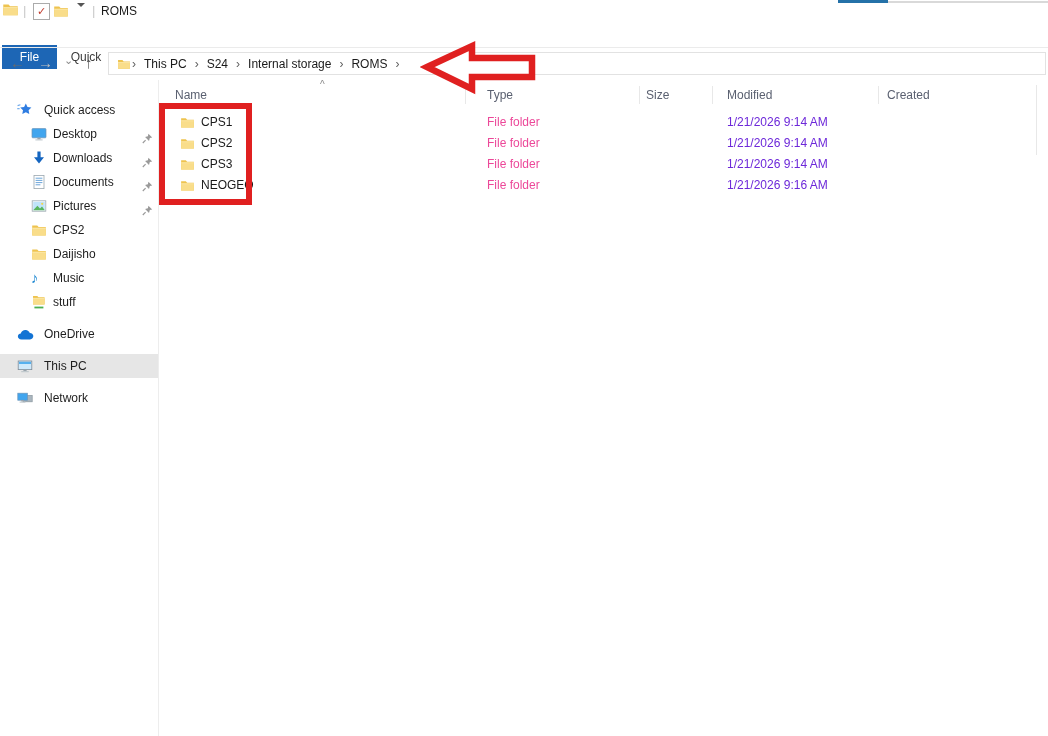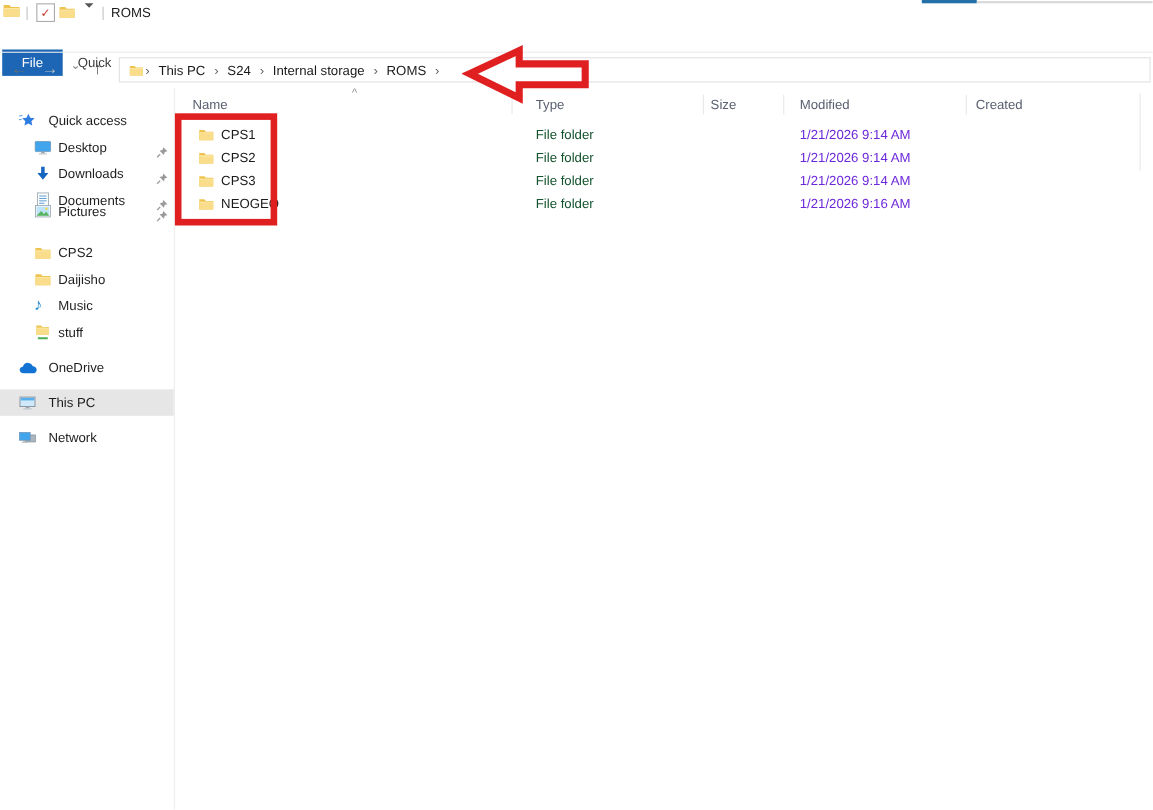--- a/index.html
+++ b/index.html
@@ -36,21 +36,21 @@
   .side-item.header .slabel{left:44px}
   .side-item.child .sicon{left:31px}
   .side-item.child .slabel{left:53px}
   .side-item .pin{position:absolute;left:142px;top:6px}
   .side-sel{position:absolute;left:0;top:354px;width:158px;height:24px;background:#e6e6e6}
   
   .col-label{position:absolute;top:88px;color:#5a6070}
   .file-row{position:absolute;left:160px;width:984px;height:21px;line-height:21px}
   .file-row .ficon{position:absolute;left:20px;top:3px;width:15px;height:15px}
   .file-row .fname{position:absolute;left:41px;color:#1a1a1a}
-  .file-row .ftype{position:absolute;left:327px;color:#14532d}
+  .file-row .ftype{position:absolute;left:327px;color:#ec4899}
   .file-row .fsize{position:absolute;left:480px;color:#6e6e6e}
   .file-row .fmod{position:absolute;left:567px;color:#6d28d9}
   .file-row .fcre{position:absolute;left:727px;color:#6e6e6e}
   
   .red-box{position:absolute;left:159px;top:103px;width:93px;height:102px;
     border:6px solid #e02020;box-sizing:border-box;pointer-events:none}
   .note-glyph{color:#1e88d2;font-size:15px;line-height:16px}
 </style>
 </head>
 <body>
@@ -192,21 +192,21 @@
 </div>
 <div class="side-item child" style="top:170px">
   <span class="sicon"><svg width="16" height="16" viewBox="0 0 16 16">
         <use href="#ic-document"></use>
       </svg></span>
   <span class="slabel">Documents</span>
   <span class="pin"><svg width="11" height="11" viewBox="0 0 11 11">
         <use href="#ic-pin"></use>
       </svg></span>
 </div>
-<div class="side-item child" style="top:180px">
+<div class="side-item child" style="top:194px">
   <span class="sicon"><svg width="16" height="16" viewBox="0 0 16 16">
         <use href="#ic-pictures"></use>
       </svg></span>
   <span class="slabel">Pictures</span>
   <span class="pin"><svg width="11" height="11" viewBox="0 0 11 11">
         <use href="#ic-pin"></use>
       </svg></span>
 </div>
 <div class="side-item child" style="top:218px">
   <span class="sicon"><svg width="16" height="16" viewBox="0 0 16 16">

